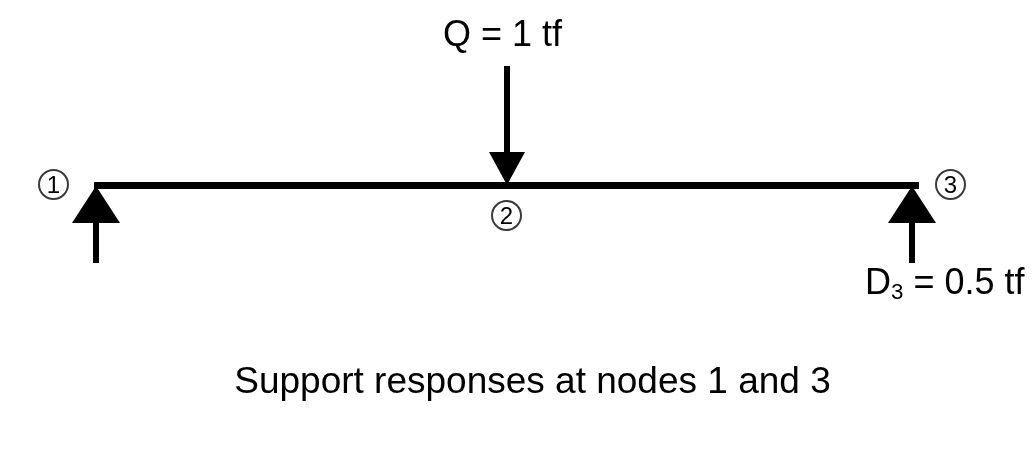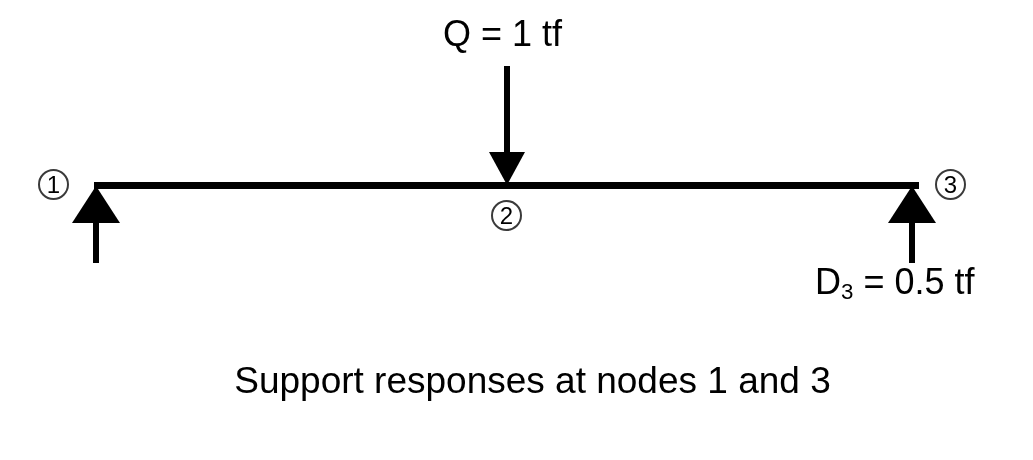--- a/index.html
+++ b/index.html
@@ -31,21 +31,21 @@
     top: 16px;
     font-size: 36px;
   }
   
   #reaction-left-label {
     left: 17px;
     top: 264px;
     font-size: 36px;
   }
   #reaction-right-label {
-    left: 799px;
+    left: 849px;
     top: 264px;
     font-size: 36px;
   }
   .lbl sub {
     font-size: 0.62em;
     vertical-align: baseline;
     position: relative;
     top: 0.22em;
   }
   

